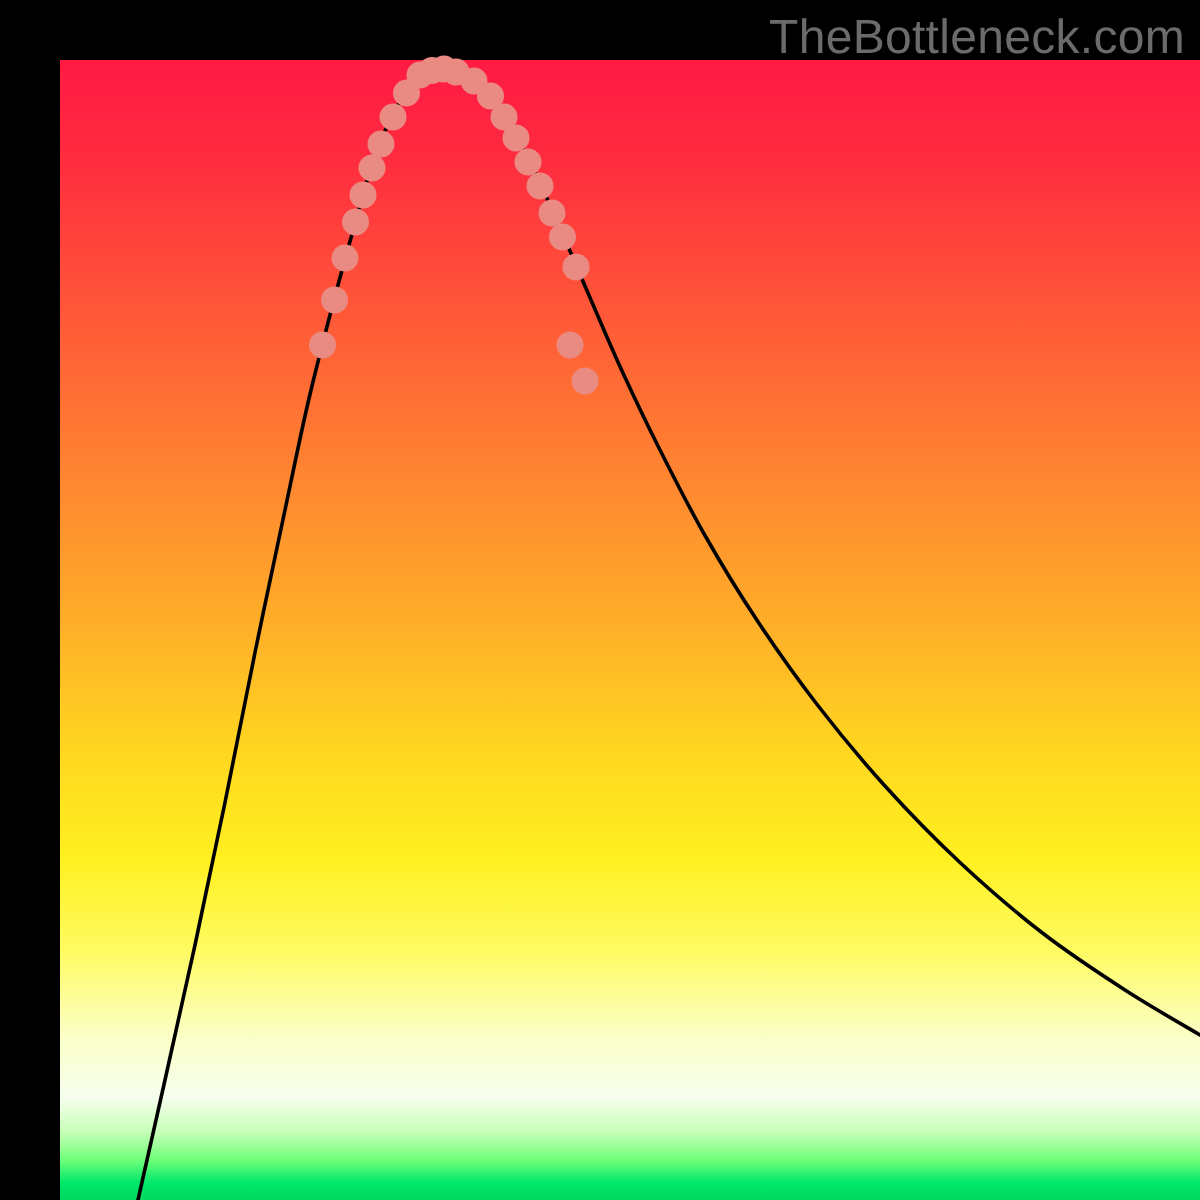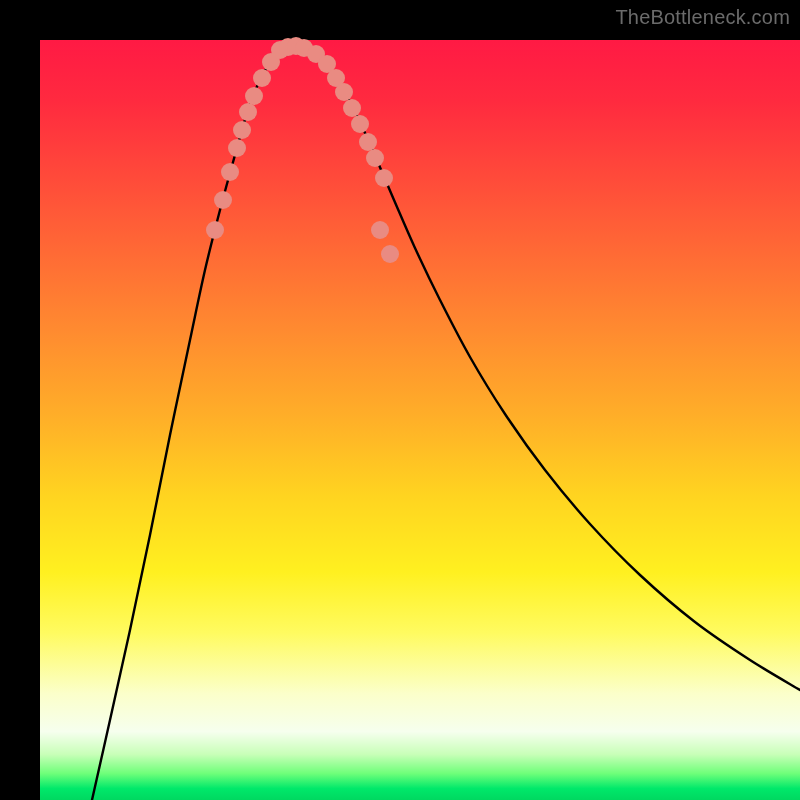--- a/index.html
+++ b/index.html
@@ -41,21 +41,21 @@
       #6fff7a 96.5%,
       #00e86a 98.5%,
       #00d860 100%
     );
   }
   .watermark {
     position: absolute;
     top: 6px;
     right: 10px;
     color: #6b6b6b;
-    font-size: 20px;
+    font-size: 32px;
     font-weight: 400;
     letter-spacing: 0.2px;
     user-select: none;
   }
   svg.curve {
     position: absolute;
     left: 0;
     top: 0;
     width: 760px;
     height: 760px;

